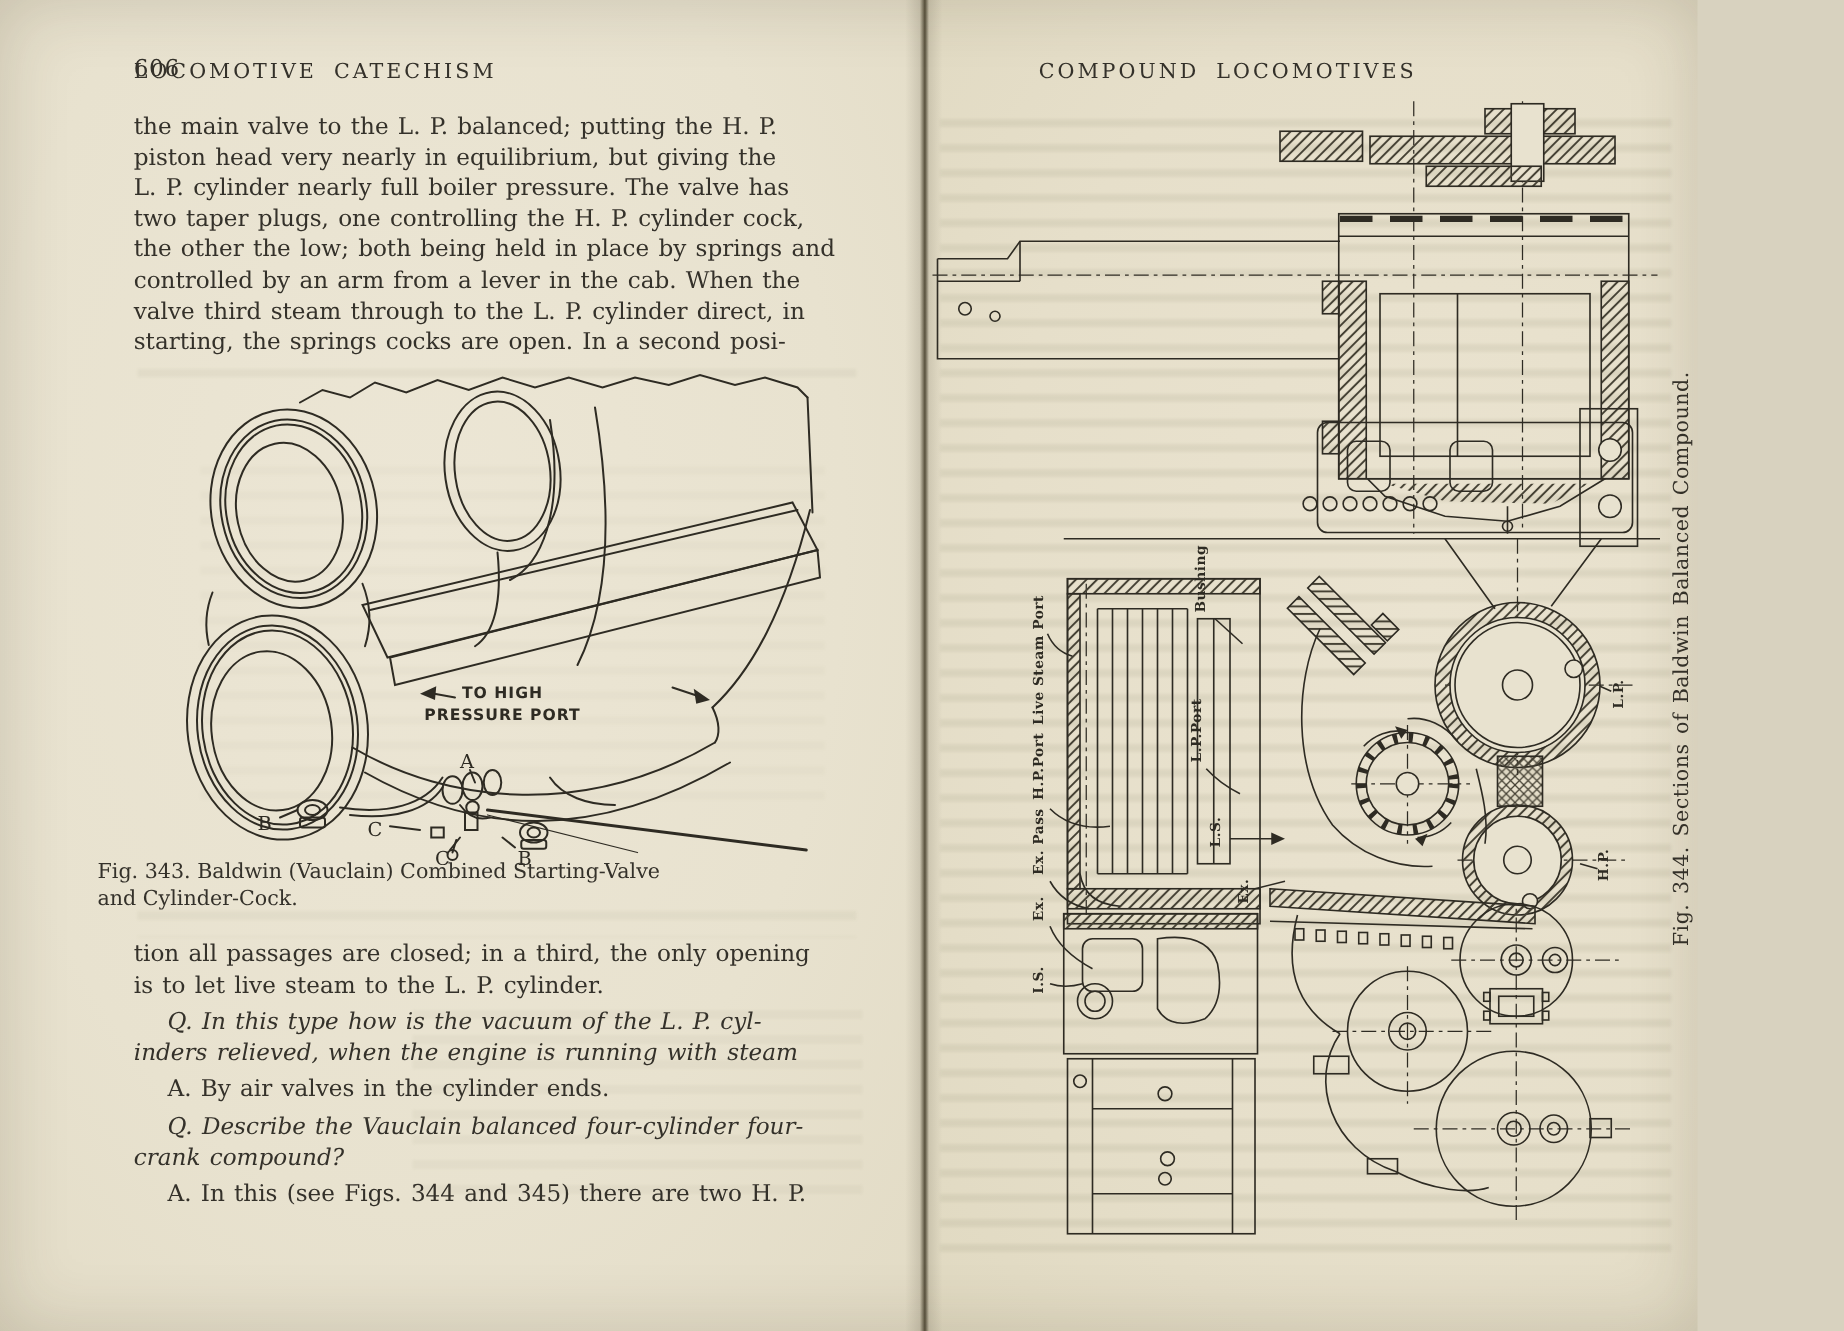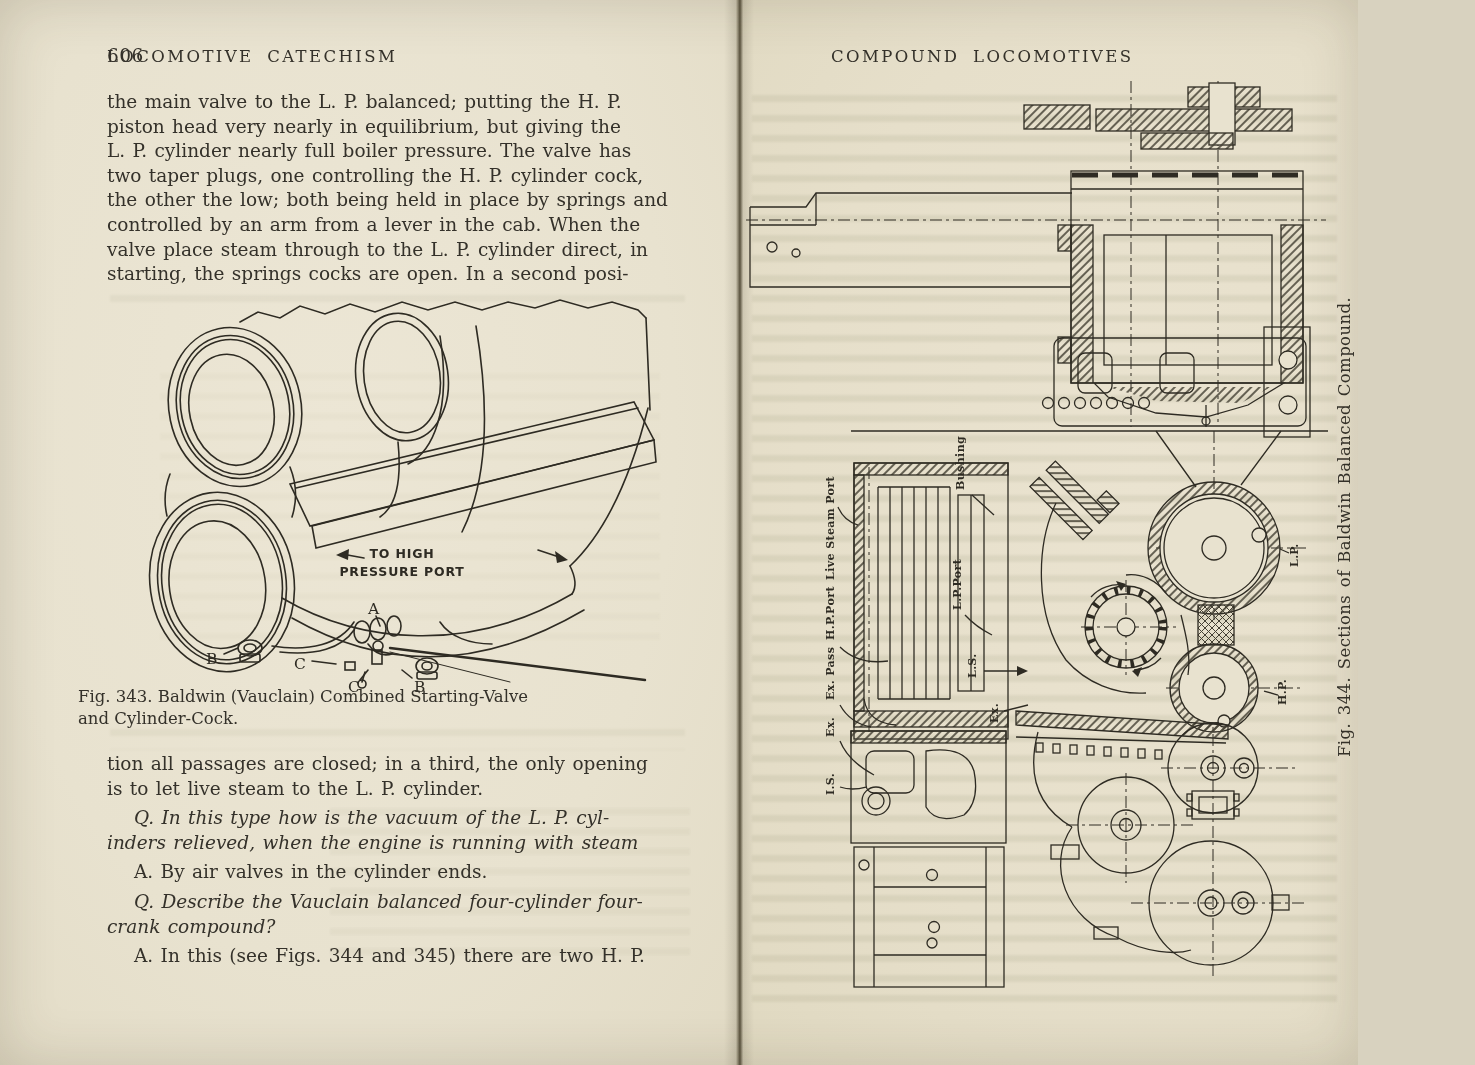--- a/index.html
+++ b/index.html
@@ -62,21 +62,21 @@
     <div class="pagenum" style="left:107px">606</div>
     <div class="runhead rh-left">LOCOMOTIVE CATECHISM</div>
 
     <div class="textcol tcol-p1">
         <div class="tl">the main valve to the L. P. balanced; putting the H. P.</div>
         <div class="tl">piston head very nearly in equilibrium, but giving the</div>
         <div class="tl">L. P. cylinder nearly full boiler pressure.  The valve has</div>
         <div class="tl">two taper plugs, one controlling the H. P. cylinder cock,</div>
         <div class="tl">the other the low; both being held in place by springs and</div>
         <div class="tl">controlled by an arm from a lever in the cab.  When the</div>
-        <div class="tl">valve place steam through to the L. P. cylinder direct, in</div>
+        <div class="tl">valve third steam through to the L. P. cylinder direct, in</div>
         <div class="tl">starting, the springs cocks are open.  In a second posi-</div>
       </div>
 
     <svg class="fig343" width="520" height="400" viewBox="0 0 520 400">
       <g stroke="#2e2b23" stroke-width="1.6" fill="none" stroke-linecap="round">
 
         <polyline points="100,30 118,20 140,26 160,14 185,22 210,12 235,20 262,10 288,18 315,10 342,18 368,10 395,16 420,8 448,16 472,10 498,18 506,26"></polyline>
         <path d="M506,26 L510,118"></path>
 
         <g transform="rotate(-12 95 115)">

